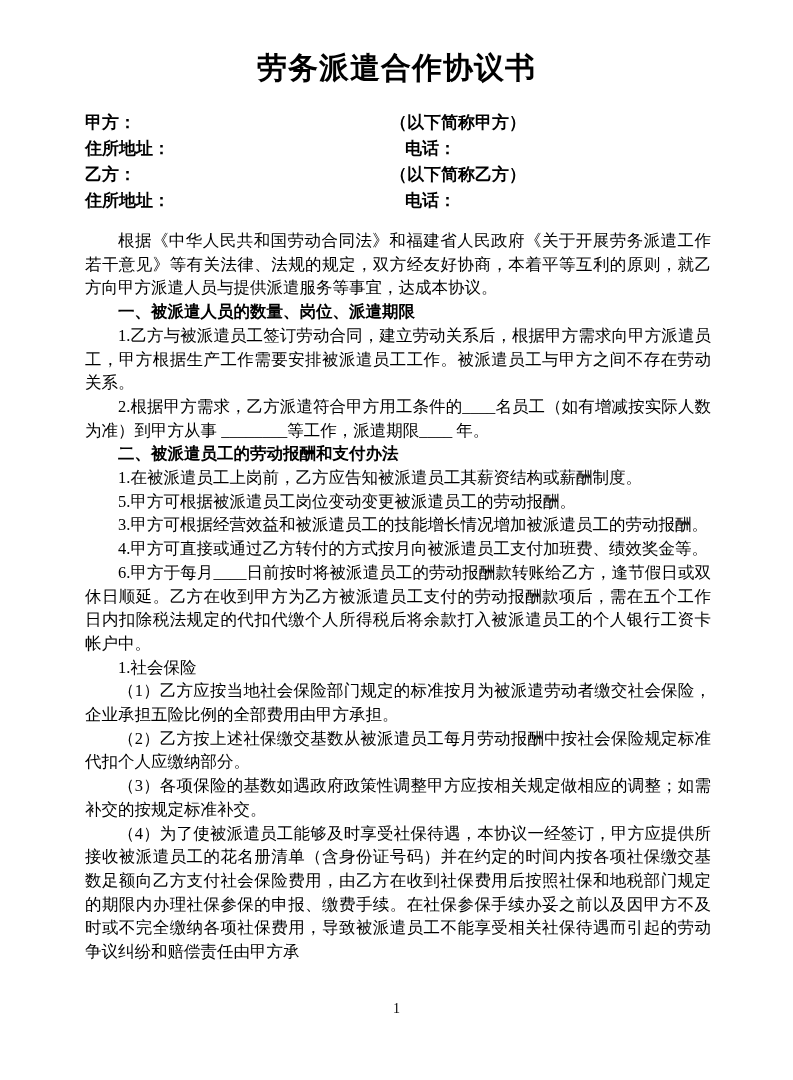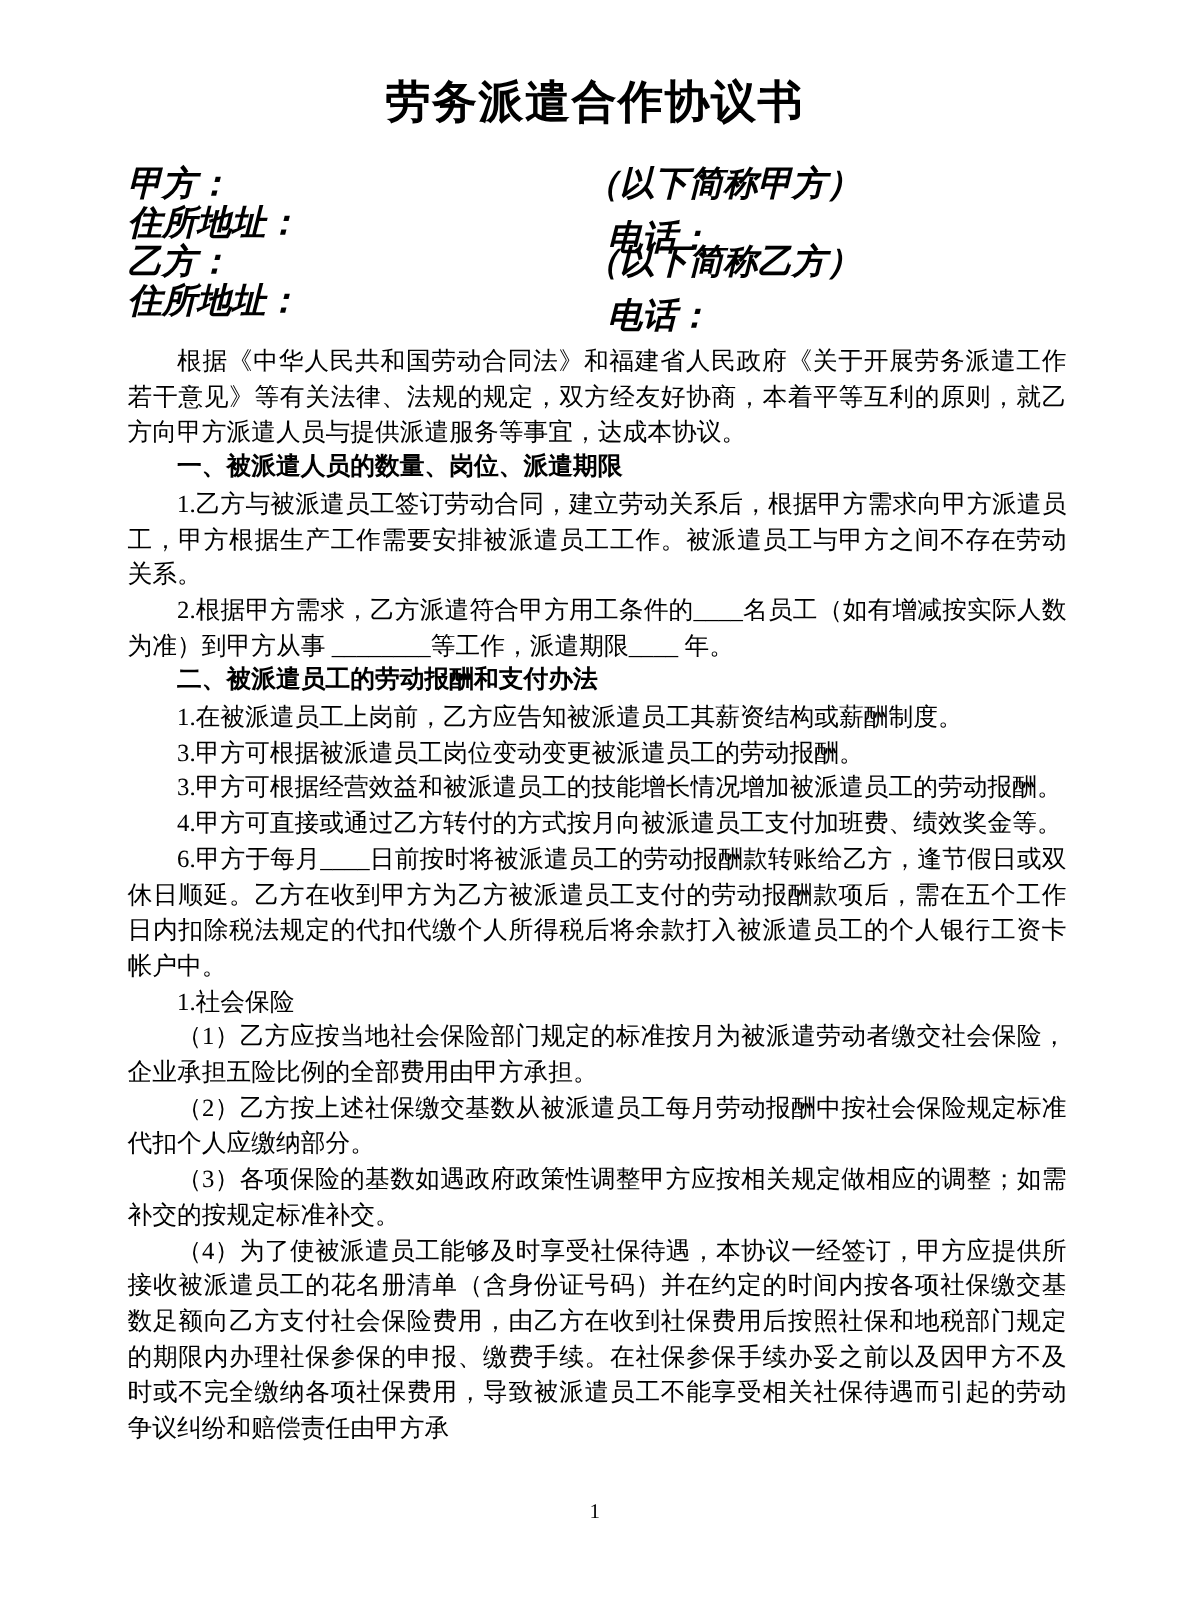--- a/index.html
+++ b/index.html
@@ -26,59 +26,57 @@
     font-size: 30px;
     font-weight: bold;
     letter-spacing: 1px;
     white-space: nowrap;
   }
   .party-block {
     position: absolute;
     top: 110px;
     left: 85px;
     right: 80px;
-    font-size: 23px;
+    font-size: 17px;
     font-weight: bold;
-    font-style: italic;
   }
   .party-row {
     position: relative;
     height: 26px;
     line-height: 26px;
   }
   .party-row .right-alias {
     position: absolute;
     left: 285px;
     top: 0;
     margin-left: 20px;
   }
   .party-row .right-phone {
     position: absolute;
     left: 320px;
-    top: 10px;
+    top: 0;
   }
   .body-text {
     position: absolute;
     top: 229px;
     left: 85px;
     right: 82px;
     font-size: 16.5px;
     line-height: 23.7px;
     text-align: justify;
     text-justify: inter-ideograph;
   }
   .para {
     margin: 0;
     text-indent: 2em;
   }
   .heading {
     margin: 0;
     text-indent: 2em;
     font-weight: bold;
-    font-family: Liberation Mono, monospace;
   }
   .subheading {
     margin: 0;
     text-indent: 2em;
     font-weight: normal;
   }
   .page-number {
     position: absolute;
     top: 1001px;
     left: 0;
@@ -113,21 +111,21 @@
     </div>
   </div>
 
   <div class="body-text">
     <p class="para">根据《中华人民共和国劳动合同法》和福建省人民政府《关于开展劳务派遣工作若干意见》等有关法律、法规的规定，双方经友好协商，本着平等互利的原则，就乙方向甲方派遣人员与提供派遣服务等事宜，达成本协议。</p>
     <p class="heading">一、被派遣人员的数量、岗位、派遣期限</p>
     <p class="para">1.乙方与被派遣员工签订劳动合同，建立劳动关系后，根据甲方需求向甲方派遣员工，甲方根据生产工作需要安排被派遣员工工作。被派遣员工与甲方之间不存在劳动关系。</p>
     <p class="para">2.根据甲方需求，乙方派遣符合甲方用工条件的____名员工（如有增减按实际人数为准）到甲方从事 ________等工作，派遣期限____ 年。</p>
     <p class="heading">二、被派遣员工的劳动报酬和支付办法</p>
     <p class="para">1.在被派遣员工上岗前，乙方应告知被派遣员工其薪资结构或薪酬制度。</p>
-    <p class="para">3.甲方可根据被派遣员工岗位变动变更被派遣员工的劳动报酬。</p>
+    <p class="para">5.甲方可根据被派遣员工岗位变动变更被派遣员工的劳动报酬。</p>
     <p class="para">3.甲方可根据经营效益和被派遣员工的技能增长情况增加被派遣员工的劳动报酬。</p>
     <p class="para">4.甲方可直接或通过乙方转付的方式按月向被派遣员工支付加班费、绩效奖金等。</p>
     <p class="para">6.甲方于每月____日前按时将被派遣员工的劳动报酬款转账给乙方，逢节假日或双休日顺延。乙方在收到甲方为乙方被派遣员工支付的劳动报酬款项后，需在五个工作日内扣除税法规定的代扣代缴个人所得税后将余款打入被派遣员工的个人银行工资卡帐户中。</p>
     <p class="subheading">1.社会保险</p>
     <p class="para">（1）乙方应按当地社会保险部门规定的标准按月为被派遣劳动者缴交社会保险，企业承担五险比例的全部费用由甲方承担。</p>
     <p class="para">（2）乙方按上述社保缴交基数从被派遣员工每月劳动报酬中按社会保险规定标准代扣个人应缴纳部分。</p>
     <p class="para">（3）各项保险的基数如遇政府政策性调整甲方应按相关规定做相应的调整；如需补交的按规定标准补交。</p>
     <p class="para">（4）为了使被派遣员工能够及时享受社保待遇，本协议一经签订，甲方应提供所接收被派遣员工的花名册清单（含身份证号码）并在约定的时间内按各项社保缴交基数足额向乙方支付社会保险费用，由乙方在收到社保费用后按照社保和地税部门规定的期限内办理社保参保的申报、缴费手续。在社保参保手续办妥之前以及因甲方不及时或不完全缴纳各项社保费用，导致被派遣员工不能享受相关社保待遇而引起的劳动争议纠纷和赔偿责任由甲方承</p>
   </div>
 

